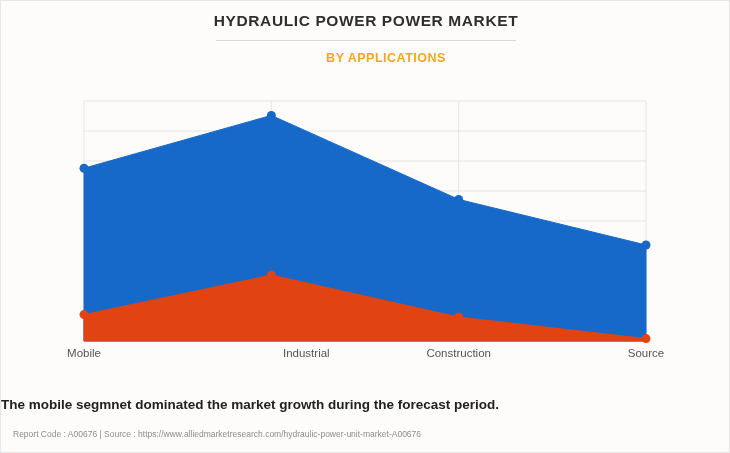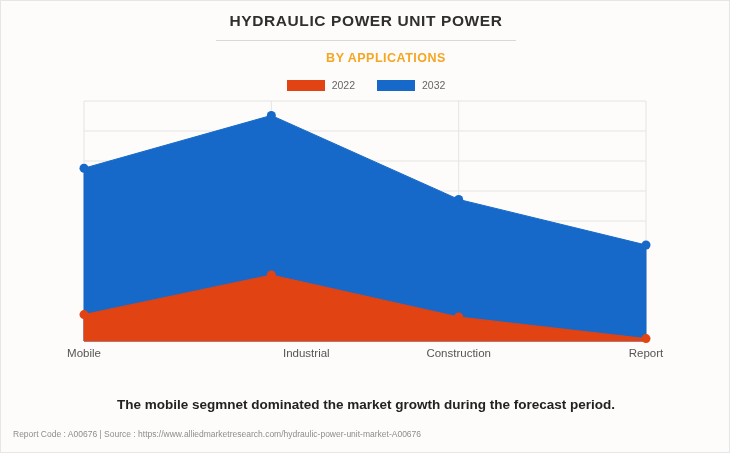--- a/index.html
+++ b/index.html
@@ -99,53 +99,43 @@
     font-size: 11.5px;
     color: #555555;
     white-space: nowrap;
     transform: translateX(-50%);
   }
   .caption {
     position: absolute;
     top: 396px;
     left: 0;
     width: 730px;
-    text-align: center;
+    text-align: left;
     font-size: 13.5px;
     font-weight: bold;
     color: #222222;
   }
   .footer {
     position: absolute;
     top: 428px;
     left: 12px;
     font-size: 8.5px;
     color: #8d8d8d;
     white-space: nowrap;
   }
 </style>
 </head>
 <body>
 
 <div id="page">
 
-  <div class="chart-title">HYDRAULIC POWER UNIT POWER</div>
+  <div class="chart-title">HYDRAULIC POWER POWER MARKET</div>
   <div class="title-rule"></div>
   <div class="chart-subtitle">BY APPLICATIONS</div>
 
-  <div class="legend">
-    <div class="legend-item">
-      <span class="legend-swatch" style="background:#e24312;"></span>
-      <span class="legend-label">2022</span>
-    </div>
-    <div class="legend-item">
-      <span class="legend-swatch" style="background:#1669c8;"></span>
-      <span class="legend-label">2032</span>
-    </div>
-  </div>
 
   <div id="plot-wrap">
     <svg id="plot-svg" viewBox="0 0 562 240" preserveAspectRatio="none">
       <g id="grid-h">
           <line x1="0" x2="562" y1="240" y2="240" stroke="#e4e4e4" stroke-width="1"></line>
           <line x1="0" x2="562" y1="210" y2="210" stroke="#e4e4e4" stroke-width="1"></line>
           <line x1="0" x2="562" y1="180" y2="180" stroke="#e4e4e4" stroke-width="1"></line>
           <line x1="0" x2="562" y1="150" y2="150" stroke="#e4e4e4" stroke-width="1"></line>
           <line x1="0" x2="562" y1="120" y2="120" stroke="#e4e4e4" stroke-width="1"></line>
           <line x1="0" x2="562" y1="90" y2="90" stroke="#e4e4e4" stroke-width="1"></line>
@@ -173,19 +163,19 @@
           <circle cx="374.6666666666667" cy="216" r="4.5" fill="#e24312"></circle>
           <circle cx="562" cy="237.6" r="4.5" fill="#e24312"></circle>
         </g>
     </svg>
   </div>
 
   <div class="x-labels">
       <div class="x-label" style="left: 83px;">Mobile</div>
       <div class="x-label" style="left: 270.333px; margin-left: 35px;">Industrial</div>
       <div class="x-label" style="left: 457.667px;">Construction</div>
-      <div class="x-label" style="left: 645px;">Report</div>
+      <div class="x-label" style="left: 645px;">Source</div>
     </div>
 
   <div class="caption">The mobile segmnet dominated the market growth during the forecast period.</div>
   <div class="footer">Report Code : A00676  |  Source : https://www.alliedmarketresearch.com/hydraulic-power-unit-market-A00676</div>
 
 </div>
 
 </body></html>

